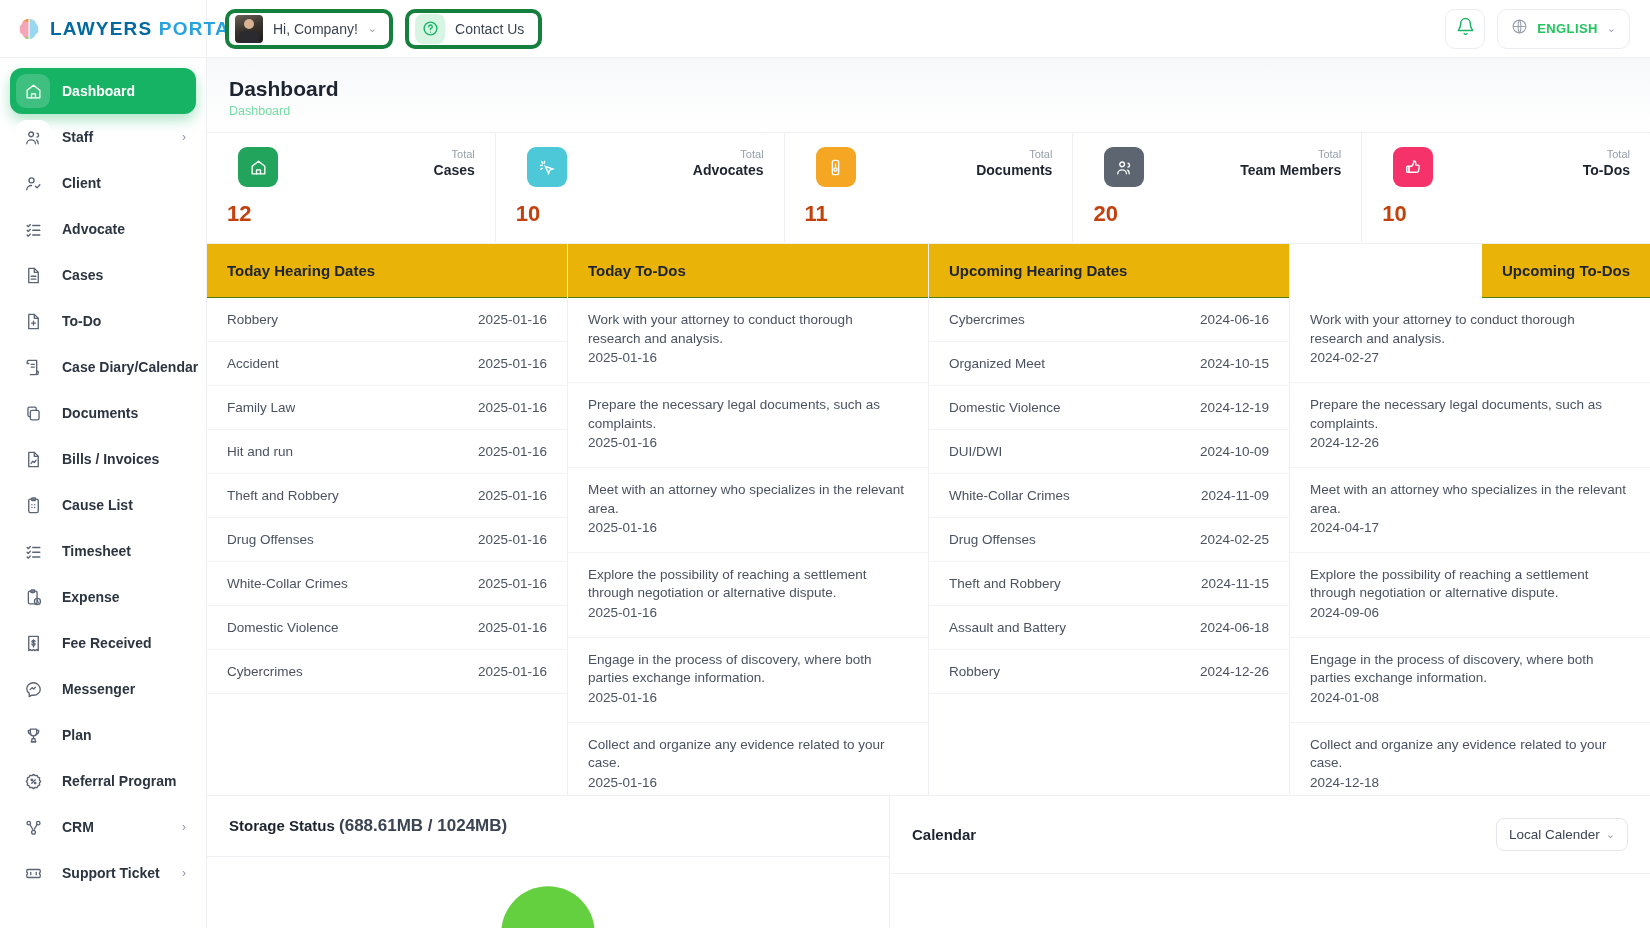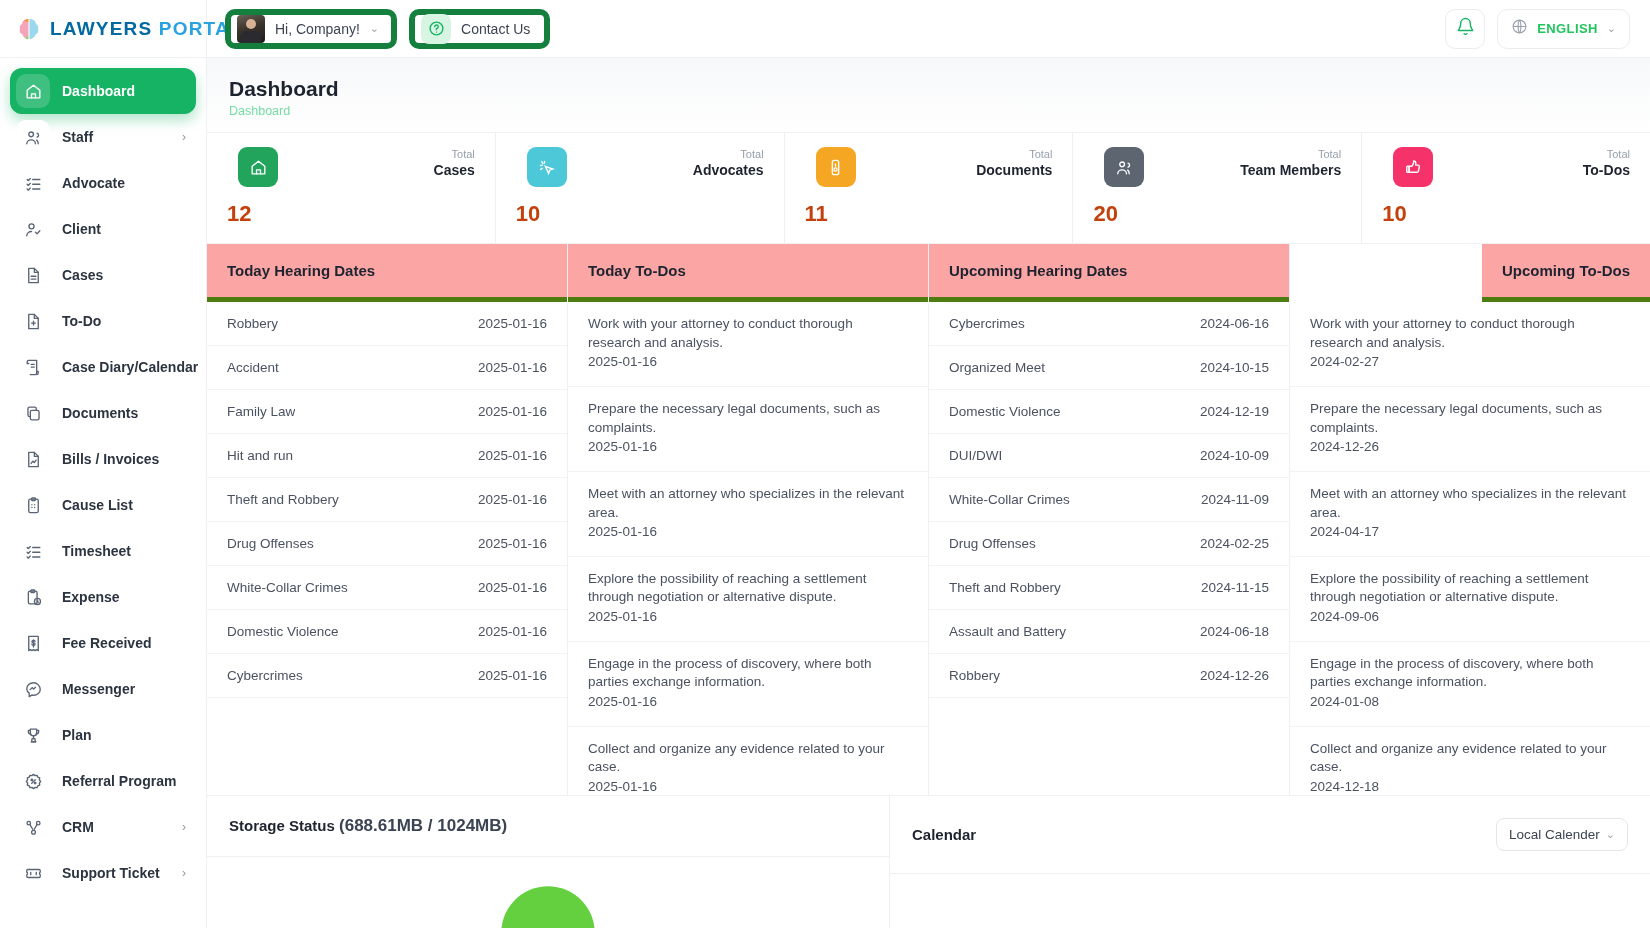--- a/index.html
+++ b/index.html
@@ -27,21 +27,21 @@
     border-right: 1px solid #eef0f3;
   }
   .brand-mark { width: 26px; height: 26px; flex: 0 0 26px; }
   .brand-text { font-size: 19px; font-weight: 700; letter-spacing: 1.2px; white-space: nowrap; }
   .brand-text .w1 { color: #0369a1; }
   .brand-text .w2 { color: #29a3e0; }
 
   .topbar-left { display: flex; align-items: center; gap: 12px; padding-left: 18px; }
   .chip {
     display: flex; align-items: center; gap: 10px;
-    border: 6px solid #15803d; border-radius: 10px;
+    border: 4px solid #15803d; border-radius: 10px;
     background: #fff; padding: 5px 12px 5px 6px; height: 40px;
   }
   .avatar {
     width: 28px; height: 28px; border-radius: 4px; overflow: hidden;
     background: linear-gradient(160deg,#6b6257 0%,#3a342d 45%,#1d1a16 100%);
     position: relative; flex: 0 0 28px;
   }
   .avatar::before {
     content: ""; position: absolute; left: 9px; top: 4px;
     width: 10px; height: 10px; border-radius: 50%; background: #d9b193;
@@ -127,21 +127,21 @@
   .stat-total { font-size: 11px; color: #97a0ad; line-height: 1.3; }
   .stat-name { font-size: 14px; font-weight: 700; color: #1d2430; line-height: 1.3; white-space: nowrap; }
   .stat-value { font-size: 22px; font-weight: 700; color: #c2410c; margin-top: 14px; }
 
   
   .panels { display: flex; height: 551px; min-height: 551px; }
   .panel { flex: 1; min-width: 0; border-right: 1px solid #eef0f3; display: flex; flex-direction: column; overflow: hidden; }
   .panel:last-child { border-right: none; align-items: flex-end; }
   .panel-head {
     padding: 18px 20px; font-size: 15px; font-weight: 700; color: #1d2430;
-    border-bottom: 5px solid #4d7c0f; background: #fca5a5;
+    border-bottom: 1px solid #4d7c0f; background: #eab308;
   }
   .panel-body { flex: 1; overflow: hidden; }
 
   .row {
     display: flex; align-items: center; justify-content: space-between; gap: 0;
     padding: 14px 20px; border-bottom: 1px solid #f1f3f5;
     font-size: 13.5px; color: #4a5262;
   }
   .row .name { white-space: nowrap; overflow: hidden; text-overflow: ellipsis; }
   .row .date { white-space: nowrap; color: #4a5262; }
@@ -255,37 +255,37 @@
               <path d="M16.5 6.5a2.6 2.6 0 0 1 0 5"></path>
               <path d="M18 20c0-2.2-.8-3.8-2-4.7"></path>
             </svg>
           </span>
           <span class="nav-label">Staff</span>
           <span class="nav-arrow">›</span>
         </div>
         <div class="nav-item">
           <span class="nav-ico">
             <svg width="19" height="19" viewBox="0 0 24 24" fill="none" stroke="currentColor" stroke-width="1.7" stroke-linecap="round" stroke-linejoin="round">
+              <circle cx="9.5" cy="8" r="3.2"></circle>
+              <path d="M3.5 20c0-3.2 2.7-5.5 6-5.5"></path>
+              <path d="M14.5 15.5l2 2 3.5-4"></path>
+            </svg>
+          </span>
+          <span class="nav-label">Client</span>
+        </div>
+        <div class="nav-item">
+          <span class="nav-ico">
+            <svg width="19" height="19" viewBox="0 0 24 24" fill="none" stroke="currentColor" stroke-width="1.7" stroke-linecap="round" stroke-linejoin="round">
               <path d="M4 7l1.4 1.4L8 5.8"></path>
               <path d="M4 13l1.4 1.4L8 11.8"></path>
               <path d="M4 19l1.4 1.4L8 17.8"></path>
               <path d="M11 7h9M11 13h9M11 19h9"></path>
             </svg>
           </span>
           <span class="nav-label">Advocate</span>
-        </div>
-        <div class="nav-item">
-          <span class="nav-ico">
-            <svg width="19" height="19" viewBox="0 0 24 24" fill="none" stroke="currentColor" stroke-width="1.7" stroke-linecap="round" stroke-linejoin="round">
-              <circle cx="9.5" cy="8" r="3.2"></circle>
-              <path d="M3.5 20c0-3.2 2.7-5.5 6-5.5"></path>
-              <path d="M14.5 15.5l2 2 3.5-4"></path>
-            </svg>
-          </span>
-          <span class="nav-label">Client</span>
         </div>
         <div class="nav-item">
           <span class="nav-ico">
             <svg width="19" height="19" viewBox="0 0 24 24" fill="none" stroke="currentColor" stroke-width="1.7" stroke-linecap="round" stroke-linejoin="round">
               <path d="M6 3h7l5 5v13H6z"></path>
               <path d="M13 3v5h5"></path>
               <path d="M9 13h6M9 16.5h6"></path>
             </svg>
           </span>
           <span class="nav-label">Cases</span>

